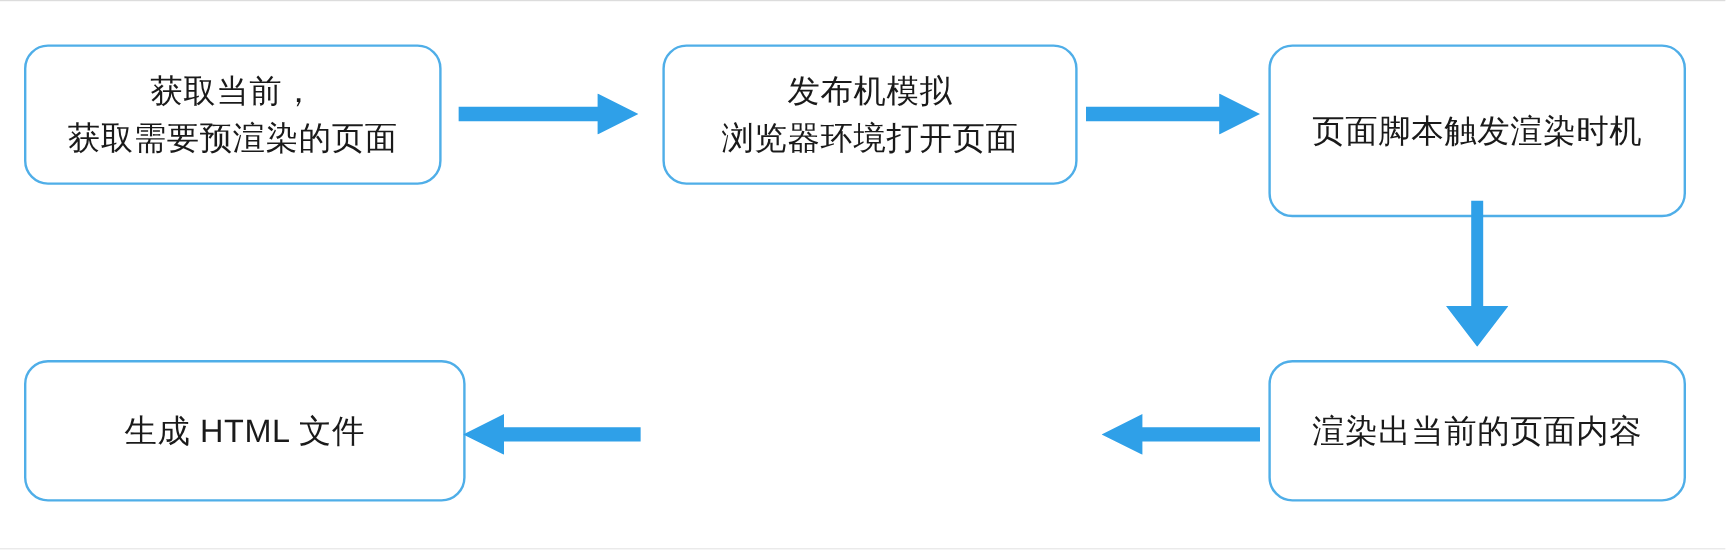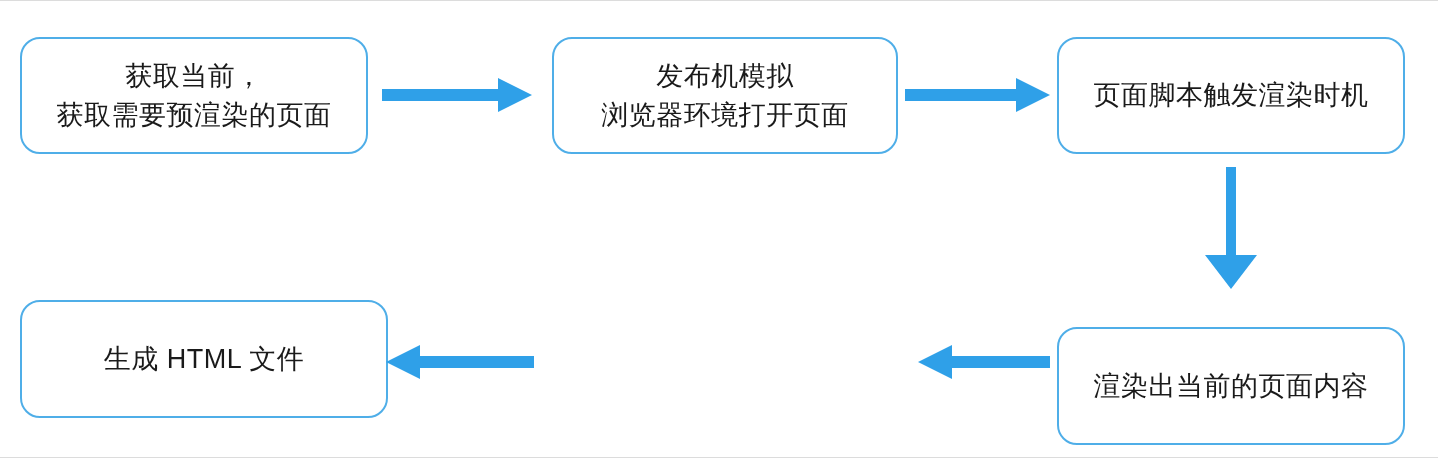--- a/index.html
+++ b/index.html
@@ -36,26 +36,26 @@
     line-height: 1.42;
     color: #1a1a1a;
     font-family: "Liberation Sans", "DejaVu Sans", sans-serif;
     letter-spacing: 0.5px;
     white-space: pre-line;
   }
 
   
   #node-read-config   { left: 20px;   top: 37px;  width: 348px; height: 117px; }
   #node-open-page     { left: 552px;  top: 37px;  width: 346px; height: 117px; }
-  #node-trigger-render{ left: 1057px; top: 37px;  width: 348px; height: 117px; }
+  #node-trigger-render{ left: 1057px; top: 37px;  width: 348px; height: 144px; }
 
   
   #node-generate-html { left: 20px;   top: 300px; width: 368px; height: 118px; }
   #node-get-dom       { left: 552px;  top: 300px; width: 346px; height: 118px; }
-  #node-render-content{ left: 1057px; top: 300px; width: 348px; height: 118px; margin-top: 27px; }
+  #node-render-content{ left: 1057px; top: 300px; width: 348px; height: 118px; }
 
   
   .arrow {
     position: absolute;
   }
   .arrow svg { display: block; }
 
   #arrow-1 { left: 382px;  top: 78px;  }
   #arrow-2 { left: 905px;  top: 78px;  }
   #arrow-3 { left: 1205px; top: 167px; }

